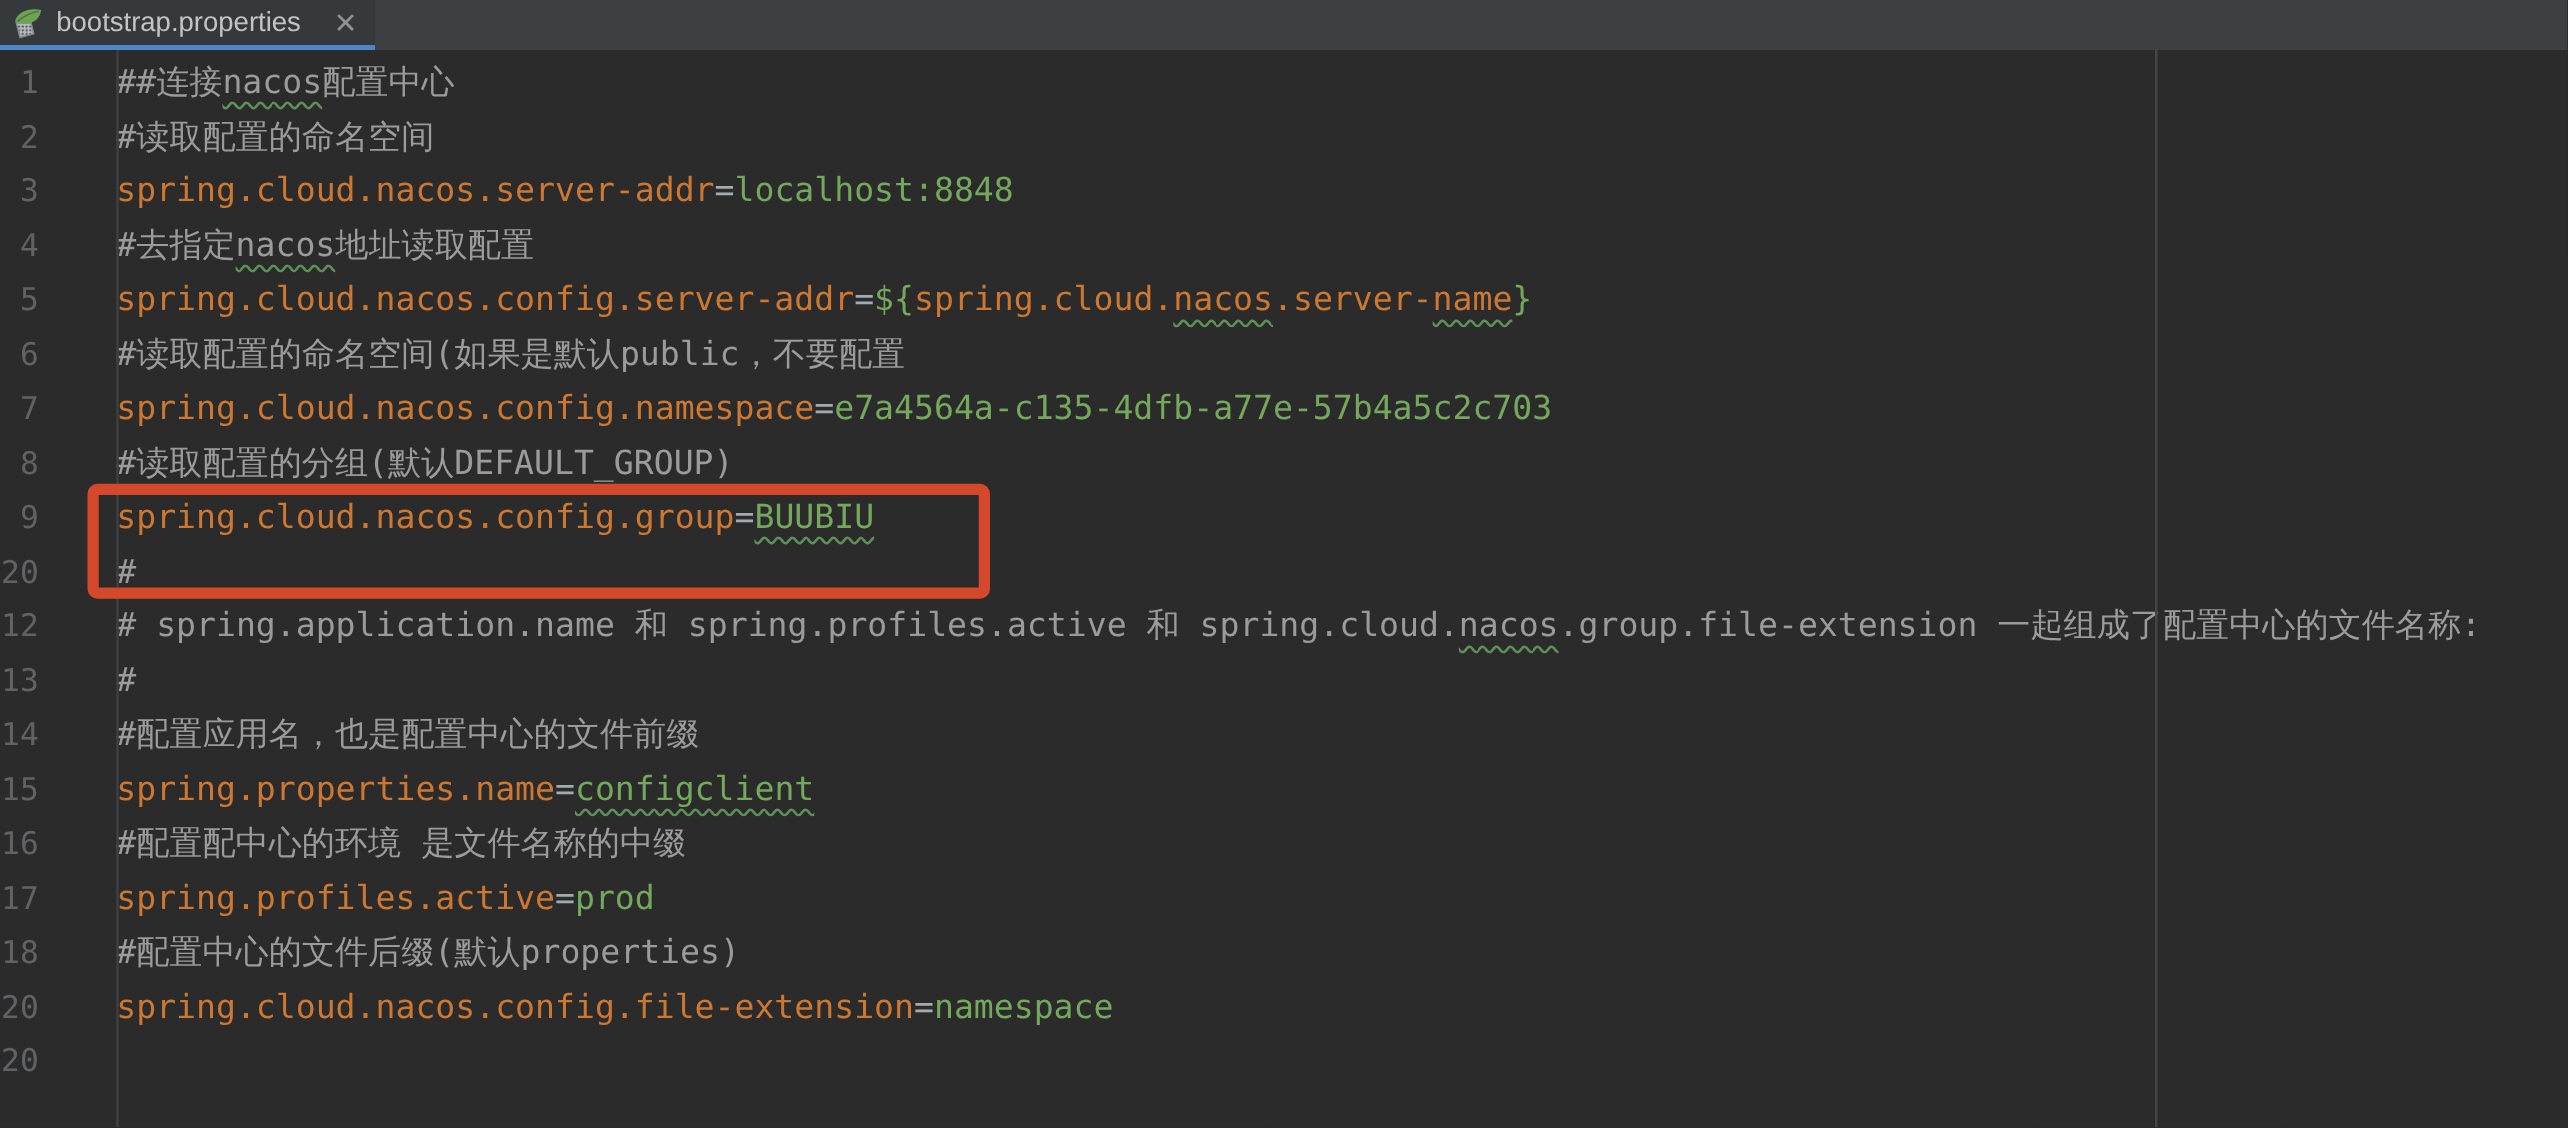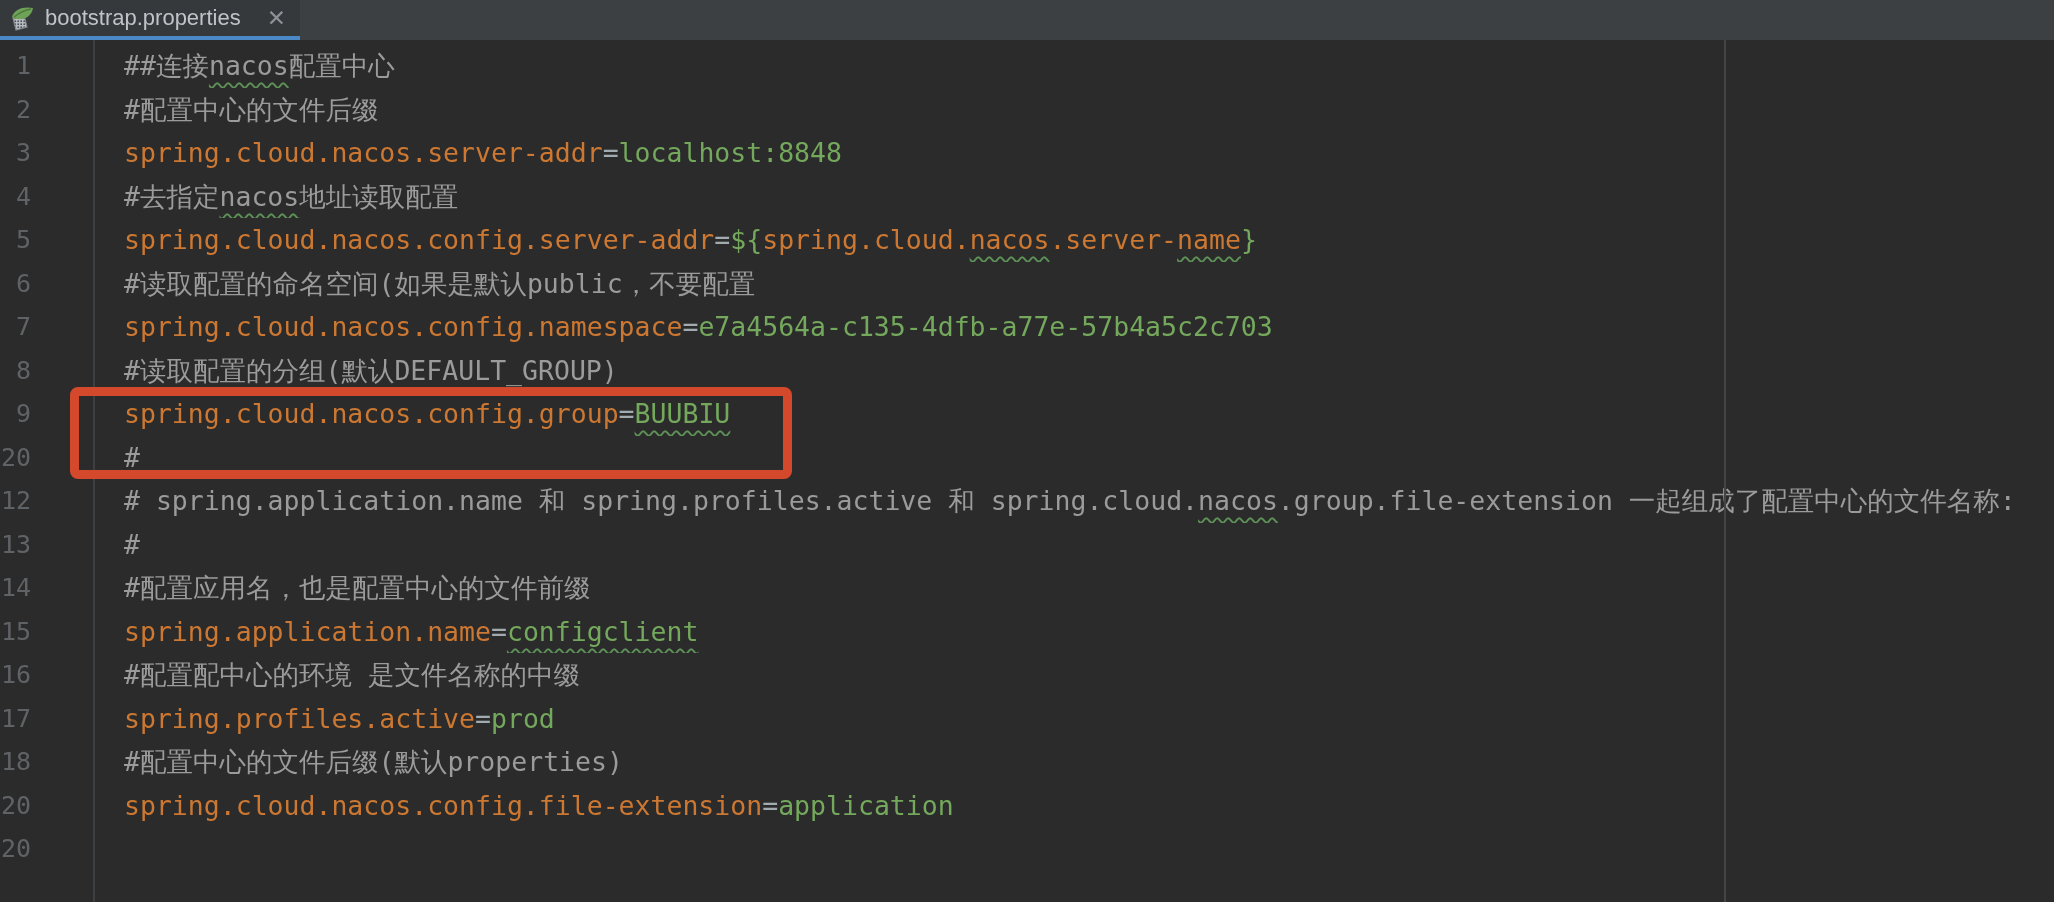--- a/index.html
+++ b/index.html
@@ -24,21 +24,21 @@
   
   .editor { position:absolute; left:0; top:40px; width:2054px; height:862px; background:var(--bg);
             padding-top:4px; overflow:hidden; }
   .gutter-sep { position:absolute; left:93px; top:40px; bottom:0; width:2px; background:var(--gutter-sep); }
   .margin-guide { position:absolute; left:1724px; top:40px; bottom:0; width:2px; background:var(--guide); }
 
   .code-line { display:flex; height:43.5px; line-height:43.5px; white-space:pre;
                font-family:"DejaVu Sans Mono", monospace; font-size:26.5px; }
   .gut { flex:0 0 93px; padding-right:62px; text-align:right; color:var(--line-number);
          font-size:25px; user-select:none; }
-  .code { flex:1 1 auto; padding-left:31px; overflow:hidden; }
+  .code { flex:1 1 auto; overflow:hidden; }
 
   .tk-comment { color:var(--comment); }
   .tk-key     { color:var(--key); }
   .tk-eq      { color:var(--eq); }
   .tk-value   { color:var(--value); }
   .tk-brace   { color:var(--value); }
   .sq { text-decoration:underline wavy var(--squiggle); text-decoration-thickness:2px; text-underline-offset:7px; }
 
   
   .annotation-box { position:absolute; left:70px; top:387px; width:722px; height:92px;
@@ -61,35 +61,35 @@
       <path d="M6 12 C11 8, 17 5, 23 4" fill="none" stroke="#4d7a3c" stroke-width="1.3"></path>
     </svg>
     <span class="tab-title">bootstrap.properties</span>
     <span class="tab-close">✕</span>
   </div>
 </div>
 
 <div class="editor">
   <div>
       <div class="code-line"><div class="gut">1</div><div class="code"><span class="tk-comment">##连接</span><span class="tk-comment sq">nacos</span><span class="tk-comment">配置中心</span></div></div>
-      <div class="code-line"><div class="gut">2</div><div class="code"><span class="tk-comment">#配置中心的文件后缀</span></div></div>
+      <div class="code-line"><div class="gut">2</div><div class="code"><span class="tk-comment">#读取配置的命名空间</span></div></div>
       <div class="code-line"><div class="gut">3</div><div class="code"><span class="tk-key">spring.cloud.nacos.server-addr</span><span class="tk-eq">=</span><span class="tk-value">localhost:8848</span></div></div>
       <div class="code-line"><div class="gut">4</div><div class="code"><span class="tk-comment">#去指定</span><span class="tk-comment sq">nacos</span><span class="tk-comment">地址读取配置</span></div></div>
       <div class="code-line"><div class="gut">5</div><div class="code"><span class="tk-key">spring.cloud.nacos.config.server-addr</span><span class="tk-eq">=</span><span class="tk-brace">${</span><span class="tk-key">spring.cloud.</span><span class="tk-key sq">nacos</span><span class="tk-key">.server-</span><span class="tk-key sq">name</span><span class="tk-brace">}</span></div></div>
       <div class="code-line"><div class="gut">6</div><div class="code"><span class="tk-comment">#读取配置的命名空间(如果是默认public，不要配置</span></div></div>
       <div class="code-line"><div class="gut">7</div><div class="code"><span class="tk-key">spring.cloud.nacos.config.namespace</span><span class="tk-eq">=</span><span class="tk-value">e7a4564a-c135-4dfb-a77e-57b4a5c2c703</span></div></div>
       <div class="code-line"><div class="gut">8</div><div class="code"><span class="tk-comment">#读取配置的分组(默认DEFAULT_GROUP)</span></div></div>
       <div class="code-line"><div class="gut">9</div><div class="code"><span class="tk-key">spring.cloud.nacos.config.group</span><span class="tk-eq">=</span><span class="tk-value sq">BUUBIU</span></div></div>
       <div class="code-line"><div class="gut">20</div><div class="code"><span class="tk-comment">#</span></div></div>
       <div class="code-line"><div class="gut">12</div><div class="code"><span class="tk-comment"># spring.application.name 和 spring.profiles.active 和 spring.cloud.</span><span class="tk-comment sq">nacos</span><span class="tk-comment">.group.file-extension 一起组成了配置中心的文件名称:</span></div></div>
       <div class="code-line"><div class="gut">13</div><div class="code"><span class="tk-comment">#</span></div></div>
       <div class="code-line"><div class="gut">14</div><div class="code"><span class="tk-comment">#配置应用名，也是配置中心的文件前缀</span></div></div>
-      <div class="code-line"><div class="gut">15</div><div class="code"><span class="tk-key">spring.application.name</span><span class="tk-eq">=</span><span class="tk-value sq">configclient</span></div></div>
+      <div class="code-line"><div class="gut">15</div><div class="code"><span class="tk-key">spring.properties.name</span><span class="tk-eq">=</span><span class="tk-value sq">configclient</span></div></div>
       <div class="code-line"><div class="gut">16</div><div class="code"><span class="tk-comment">#配置配中心的环境 是文件名称的中缀</span></div></div>
       <div class="code-line"><div class="gut">17</div><div class="code"><span class="tk-key">spring.profiles.active</span><span class="tk-eq">=</span><span class="tk-value">prod</span></div></div>
       <div class="code-line"><div class="gut">18</div><div class="code"><span class="tk-comment">#配置中心的文件后缀(默认properties)</span></div></div>
-      <div class="code-line"><div class="gut">20</div><div class="code"><span class="tk-key">spring.cloud.nacos.config.file-extension</span><span class="tk-eq">=</span><span class="tk-value">application</span></div></div>
+      <div class="code-line"><div class="gut">20</div><div class="code"><span class="tk-key">spring.cloud.nacos.config.file-extension</span><span class="tk-eq">=</span><span class="tk-value">namespace</span></div></div>
       <div class="code-line"><div class="gut">20</div><div class="code"></div></div>
     </div>
 </div>
 <div class="gutter-sep"></div>
 <div class="margin-guide"></div>
 <div class="annotation-box"></div>
 
 </body></html>

